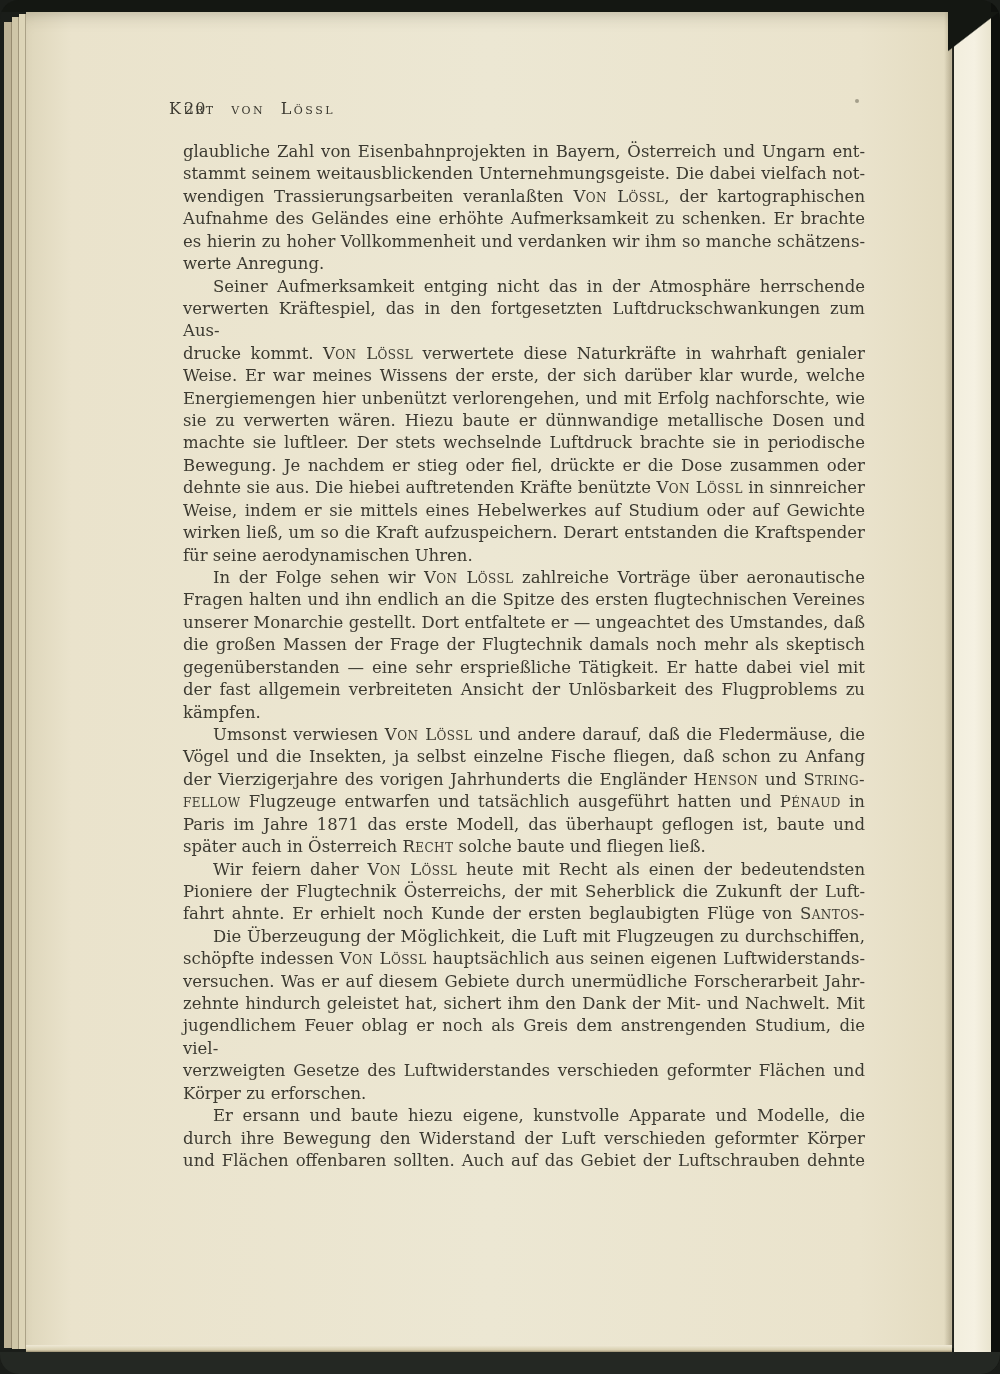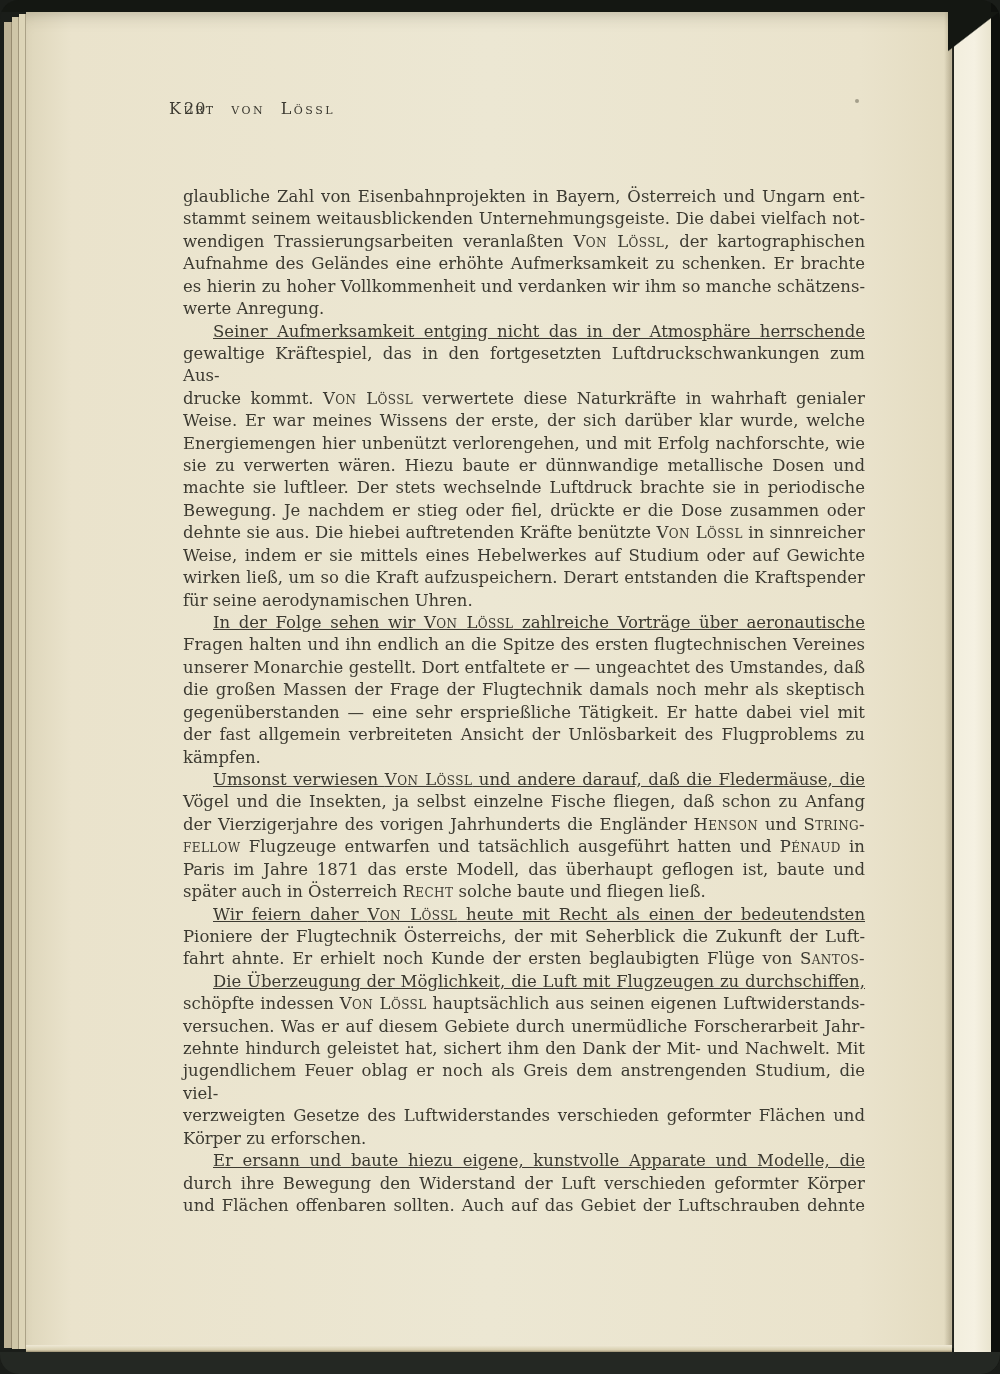--- a/index.html
+++ b/index.html
@@ -70,29 +70,29 @@
     position: absolute; left: 183px; top: 99px; width: 682px;
     transform: translateX(-14px);
     font-size: 16px; color: var(--ink, #3c3a31);
     letter-spacing: 2.5px; word-spacing: 8px;
   }
   .sc { font-variant: small-caps; }
   
   .textblock {
     position: absolute; left: 183px; top: 141px; width: 682px;
     color: var(--ink, #3c3a31);
-    font-size: 16.5px; line-height: 22.42px; margin-top: 45px;
+    font-size: 16.5px; line-height: 22.42px;
   }
   .line {
     text-align: justify;
     text-align-last: justify;
     white-space: normal;
   }
   .line.last { text-align-last: left; }
-  .line.indent { text-indent: 30px; text-decoration: underline; }
+  .line.indent { text-indent: 30px; }
   .line .sc { letter-spacing: .4px; }
   .speck {
     position: absolute; left: 855px; top: 99px; width: 4px; height: 4px;
     border-radius: 50%; background: #75725f; opacity: .6;
   }
 </style>
 </head>
 <body>
 
 <div class="scan">
@@ -113,21 +113,21 @@
   <div class="speck"></div>
 
   <div class="textblock">
       <div class="line">glaubliche Zahl von Eisenbahnprojekten in Bayern, Österreich und Ungarn ent-</div>
       <div class="line">stammt seinem weitausblickenden Unternehmungsgeiste. Die dabei vielfach not-</div>
       <div class="line">wendigen Trassierungsarbeiten veranlaßten <span class="sc">Von Lössl</span>, der kartographischen</div>
       <div class="line">Aufnahme des Geländes eine erhöhte Aufmerksamkeit zu schenken. Er brachte</div>
       <div class="line">es hierin zu hoher Vollkommenheit und verdanken wir ihm so manche schätzens-</div>
       <div class="line last">werte Anregung.</div>
       <div class="line indent">Seiner Aufmerksamkeit entging nicht das in der Atmosphäre herrschende</div>
-      <div class="line">gewaltige Kräftespiel, das in den fortgesetzten Luftdruckschwankungen zum Aus-</div>
+      <div class="line">verwerten Kräftespiel, das in den fortgesetzten Luftdruckschwankungen zum Aus-</div>
       <div class="line">drucke kommt. <span class="sc">Von Lössl</span> verwertete diese Naturkräfte in wahrhaft genialer</div>
       <div class="line">Weise. Er war meines Wissens der erste, der sich darüber klar wurde, welche</div>
       <div class="line">Energiemengen hier unbenützt verlorengehen, und mit Erfolg nachforschte, wie</div>
       <div class="line">sie zu verwerten wären. Hiezu baute er dünnwandige metallische Dosen und</div>
       <div class="line">machte sie luftleer. Der stets wechselnde Luftdruck brachte sie in periodische</div>
       <div class="line">Bewegung. Je nachdem er stieg oder fiel, drückte er die Dose zusammen oder</div>
       <div class="line">dehnte sie aus. Die hiebei auftretenden Kräfte benützte <span class="sc">Von Lössl</span> in sinnreicher</div>
       <div class="line">Weise, indem er sie mittels eines Hebelwerkes auf Studium oder auf Gewichte</div>
       <div class="line">wirken ließ, um so die Kraft aufzuspeichern. Derart entstanden die Kraftspender</div>
       <div class="line last">für seine aerodynamischen Uhren.</div>

